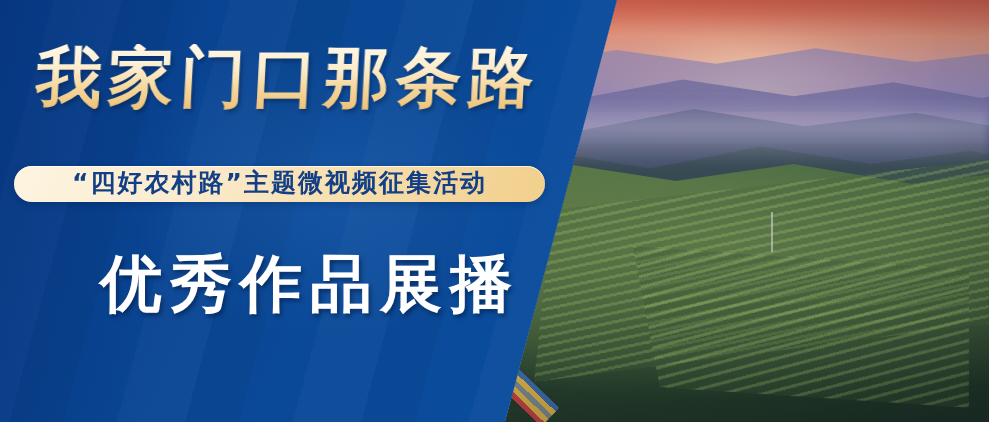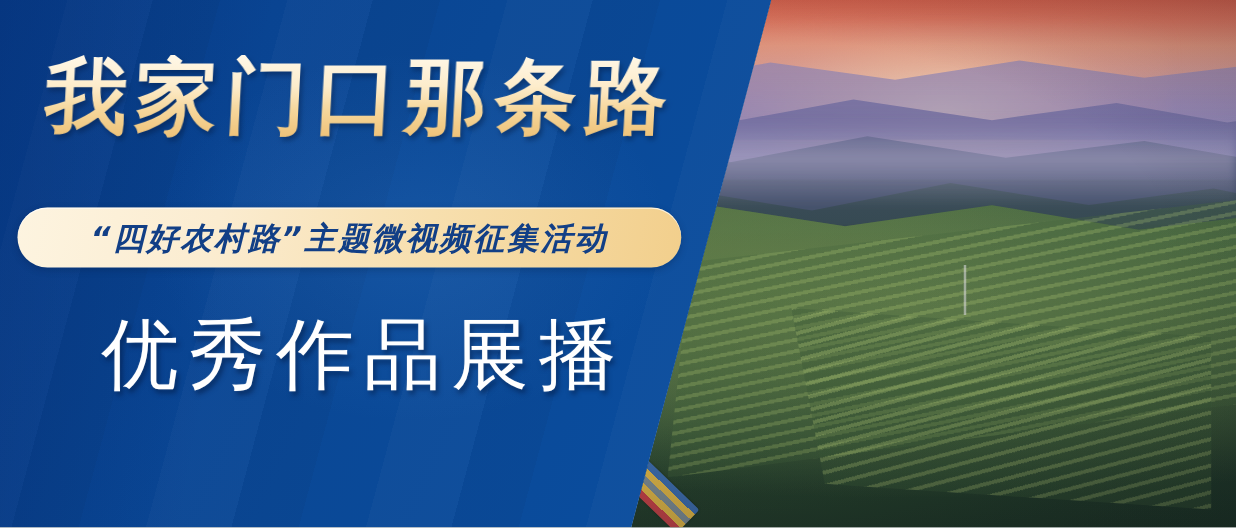--- a/index.html
+++ b/index.html
@@ -268,43 +268,42 @@
     color: transparent;
     -webkit-text-fill-color: transparent;
     filter: drop-shadow(2px 3px 2px rgba(2,26,66,0.45));
     white-space: nowrap;
     transform: skewX(-3deg);
   }
 
   .subtitle-pill {
     position: absolute;
     left: 14px; top: 166px;
-    width: 531px; height: 48px;
+    width: 531px; height: 36px;
     border-radius: 24px;
     background: linear-gradient(100deg, #fdf4e0 0%, #fbecd0 30%, #f7dfae 62%, #f2cf8c 100%);
     box-shadow: 0 2px 6px rgba(2,24,62,0.28), inset 0 1px 0 rgba(255,255,255,.7);
     display: flex;
-    align-items: center;
+    align-items: flex-start;
     justify-content: center;
-    font-style: italic;
   }
   .subtitle-text {
     font-family: "DejaVu Sans", "Liberation Sans", sans-serif;
     font-weight: 700;
     font-size: 25px;
     letter-spacing: 2px;
     color: #123f86;
     white-space: nowrap;
   }
 
   .tagline {
     position: absolute;
-    left: 81px; top: 253px;
+    left: 100px; top: 253px;
     font-family: "DejaVu Serif", "Liberation Serif", serif;
-    font-weight: 400;
+    font-weight: 700;
     font-size: 62px;
     line-height: 1;
     letter-spacing: 8px;
     color: #ffffff;
     white-space: nowrap;
     text-shadow: 2px 3px 4px rgba(2,24,64,0.55), 0 0 1px rgba(255,255,255,.4);
   }
 </style>
 </head>
 <body>

